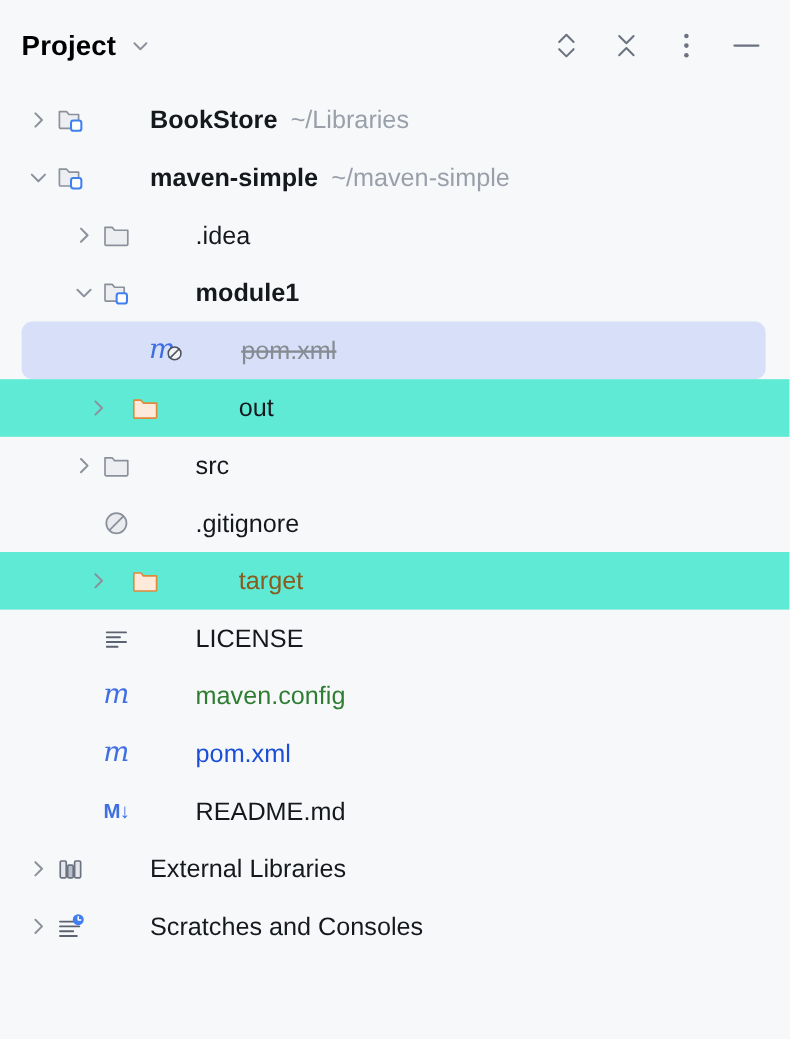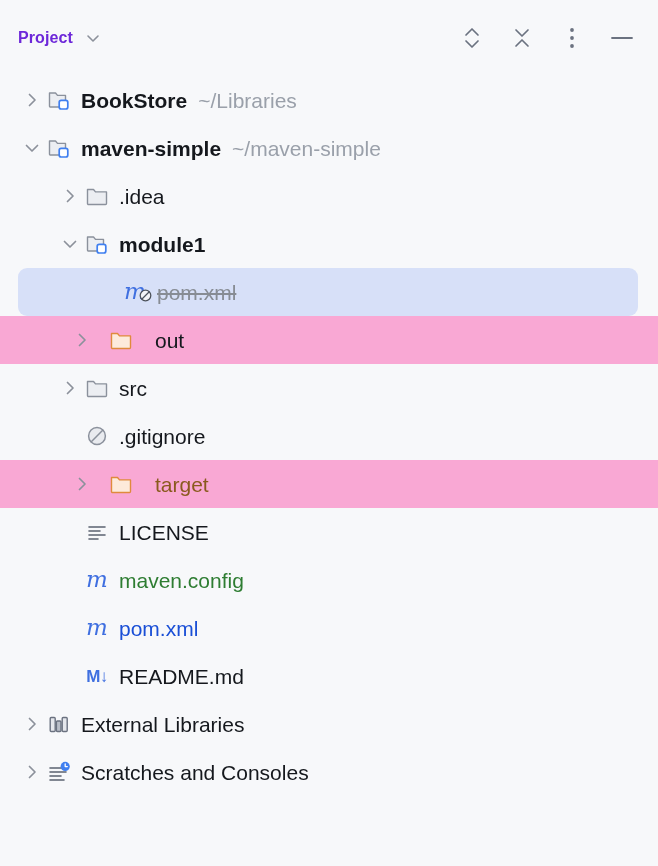--- a/index.html
+++ b/index.html
@@ -18,23 +18,23 @@
   
   .tool-header {
     height: 76px;
     display: flex;
     align-items: center;
     padding: 0 22px 0 18px;
     box-sizing: border-box;
     background: #f7f8fa;
   }
   .tool-title {
-    font-size: 16px;
+    font-size: 23px;
     font-weight: bold;
-    color: #6d28d9;
+    color: #000000;
     letter-spacing: .1px;
   }
   .title-chevron {
     margin-left: 11px;
     display: flex;
     align-items: center;
     cursor: pointer;
   }
   .header-actions {
     margin-left: auto;
@@ -57,21 +57,21 @@
     position: relative;
   }
   .row {
     height: 48px;
     display: flex;
     align-items: center;
     position: relative;
     box-sizing: border-box;
     white-space: nowrap;
   }
-  .row.excluded { background: #f9a8d4; gap: 12px; }
+  .row.excluded { background: #5eead4; gap: 12px; }
   .row.selected::before {
     content: "";
     position: absolute;
     left: 18px;
     right: 20px;
     top: 0;
     bottom: 0;
     background: #d7e0f8;
     border-radius: 9px;
     z-index: 0;
@@ -96,20 +96,21 @@
     display: flex;
     align-items: center;
     justify-content: center;
     margin-right: 9px;
     position: relative;
   }
   .label {
     font-size: 21px;
     color: #15181d;
     line-height: 1;
+    margin-left: 44px;
   }
   .label.bold { font-weight: bold; }
   .label.strike {
     color: #878c94;
     text-decoration: line-through;
   }
   .label.brown { color: #8a5a1e; }
   .label.green { color: #2e7d32; text-align: right; }
   .label.blue  { color: #1a4fd6; }
   .path {

